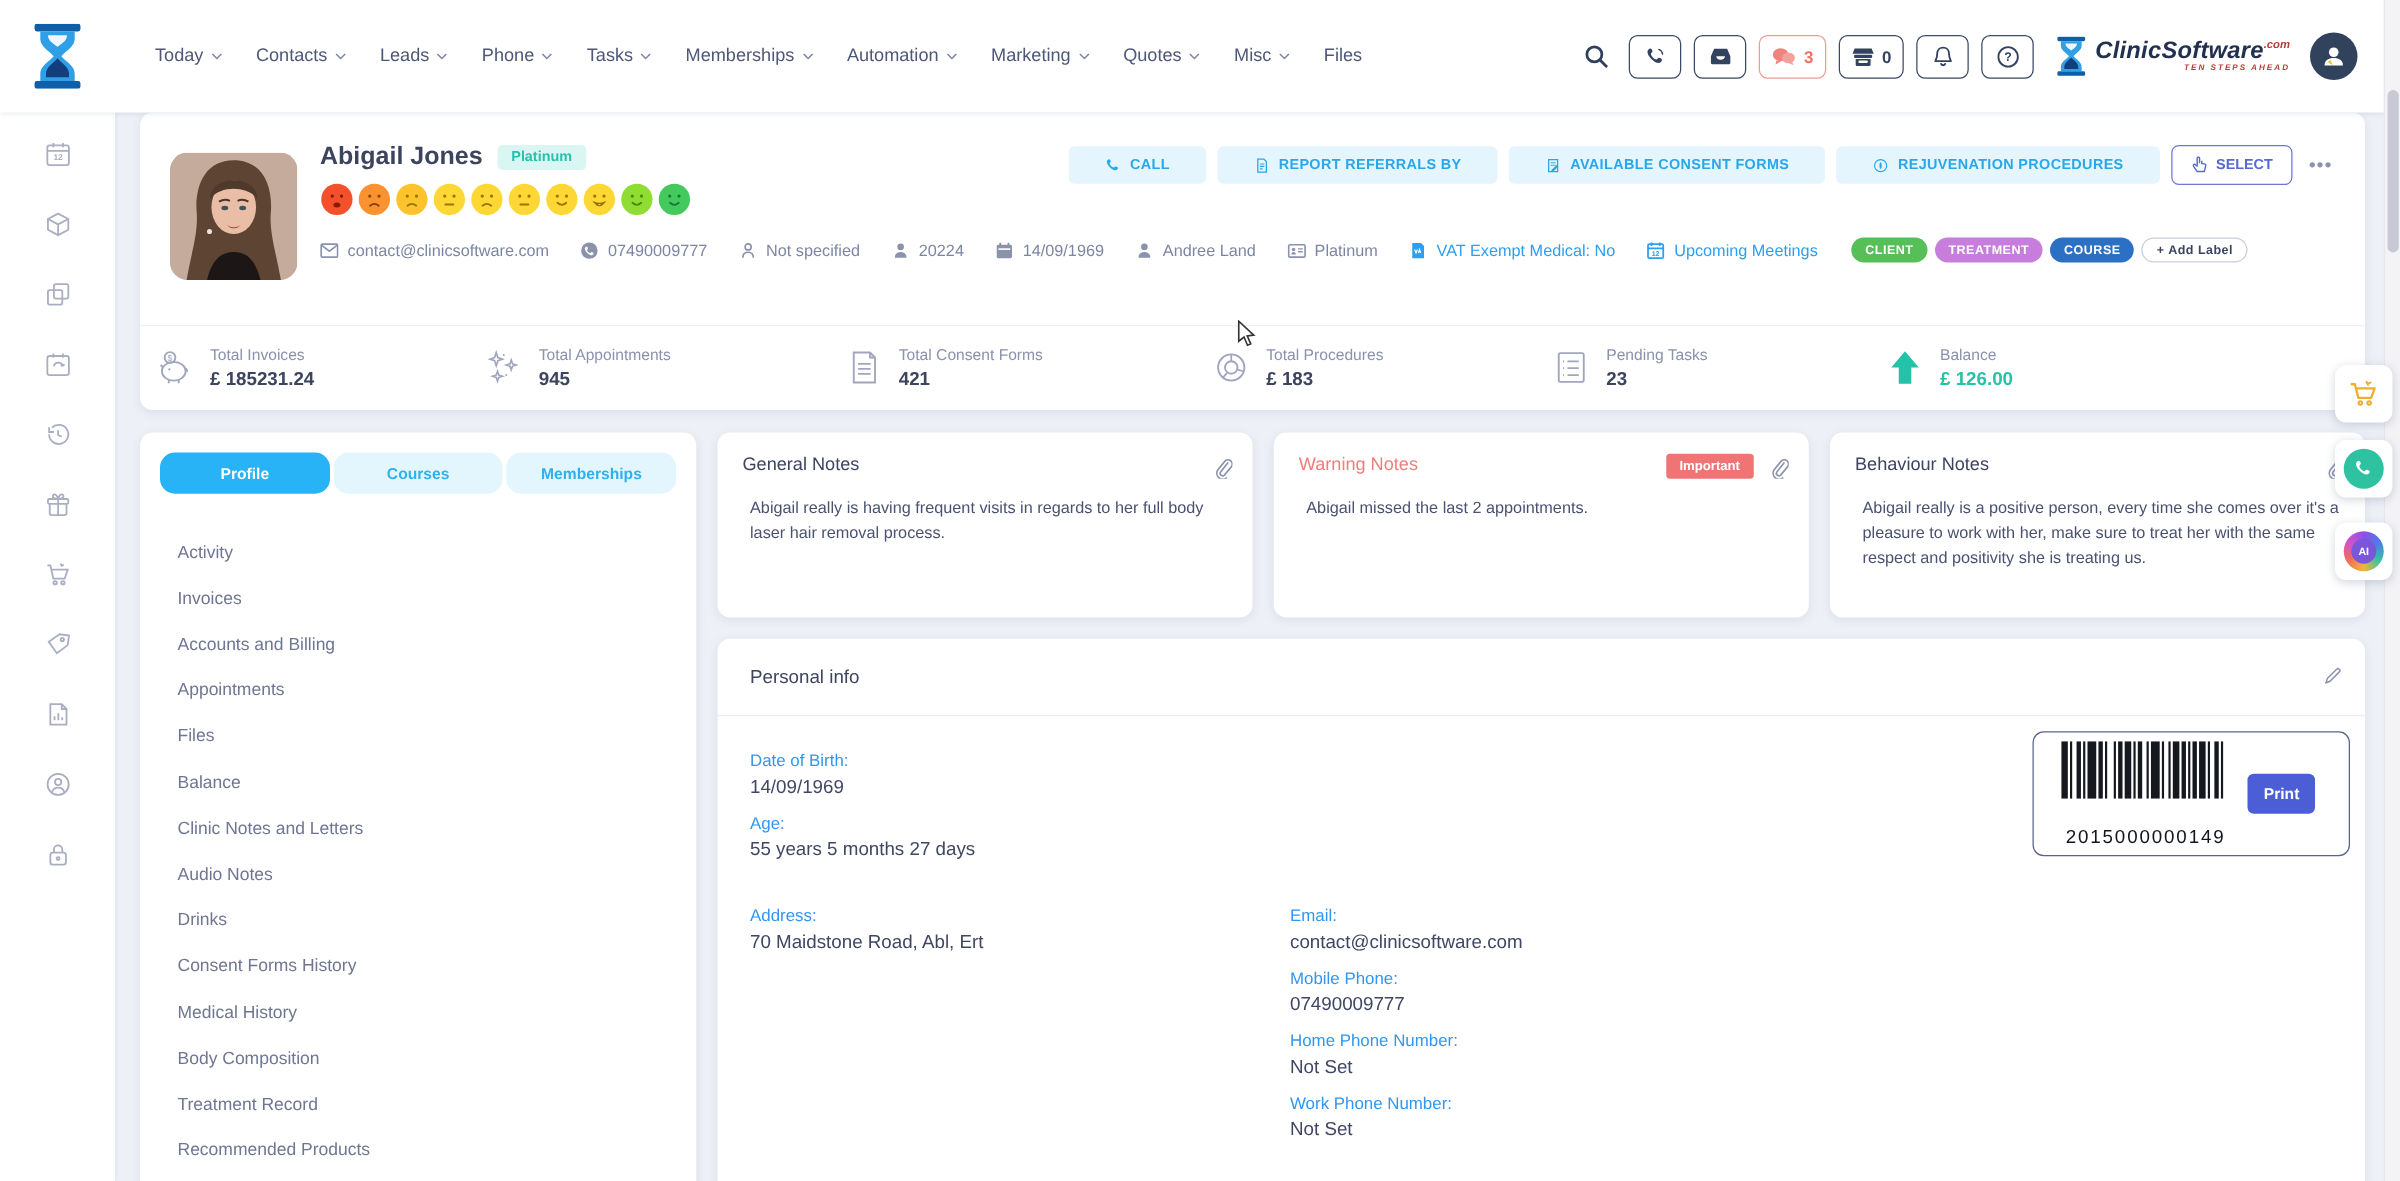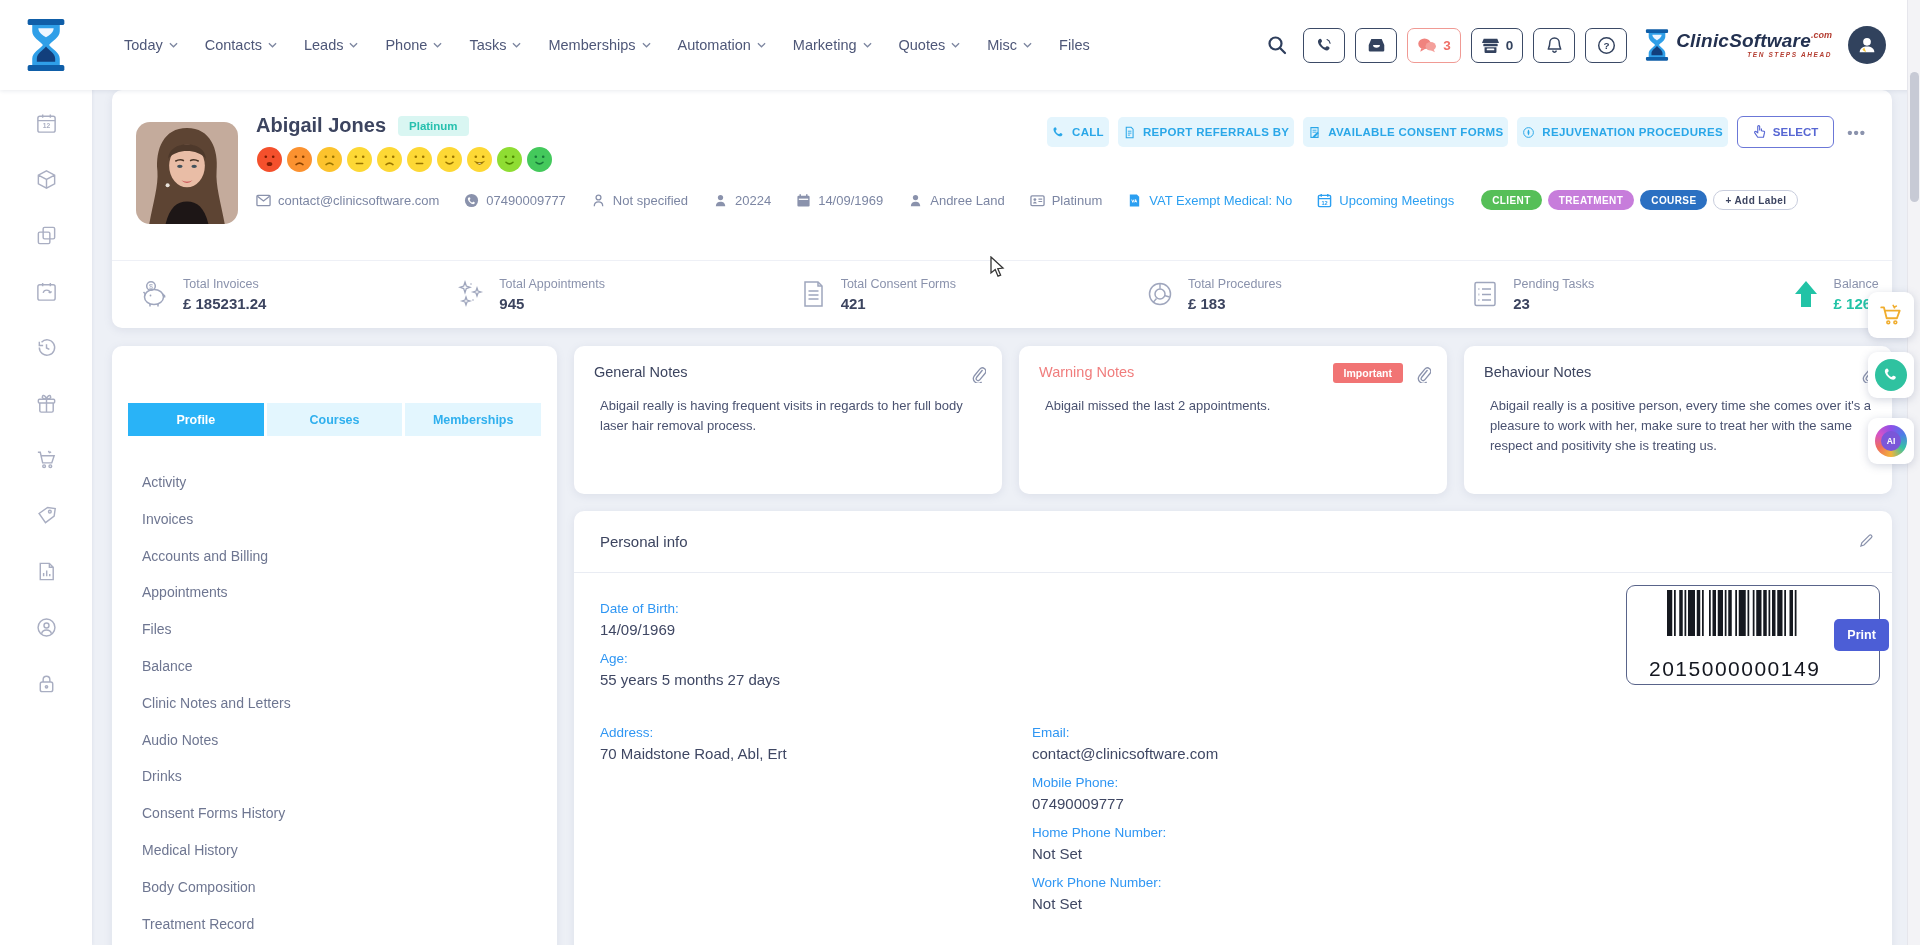--- a/index.html
+++ b/index.html
@@ -42,47 +42,47 @@
   .patient-card { position:relative; margin:20px 28px 0 20px; height:238px; }
   .pat-avatar { position:absolute; left:24px; top:32px; width:102px; height:102px; border-radius:14px; overflow:hidden; }
   .pat-head { position:absolute; left:144px; top:24px; }
   .pat-name-row { display:flex; align-items:center; gap:12px; }
   .pat-name { font-size:20px; font-weight:bold; color:#3c445f; }
   .tier-badge { background:#d9f6f2; color:#27c0ae; font-size:11.5px; font-weight:bold; padding:4px 11px; border-radius:4px; }
   .faces { display:flex; gap:3px; margin-top:9px; }
   .faces svg { cursor:pointer; }
   .pat-actions { position:absolute; right:22px; top:26px; display:flex; align-items:center; gap:9px; }
   .act-btn { height:30px; background:#e4f5fd; color:#2aa7e8; border:none; border-radius:5px; font-size:11.5px; font-weight:bold;
-             letter-spacing:.3px; padding:0 5px; display:flex; align-items:center; gap:7px; cursor:pointer; font-family:inherit; }
+             letter-spacing:.3px; padding:0 29px; display:flex; align-items:center; gap:7px; cursor:pointer; font-family:inherit; }
   .act-btn svg { width:13px; height:13px; }
   .sel-btn { height:32px; background:#fff; border:1.6px solid #6b77d7; color:#5767d3; border-radius:6px;
              font-size:11.5px; font-weight:bold; padding:0 15px; display:flex; align-items:center; gap:7px; cursor:pointer; font-family:inherit; }
   .more-btn { color:#8b93ad; font-size:15px; font-weight:bold; letter-spacing:1px; cursor:pointer; padding:0 4px; }
   .contact-row { position:absolute; left:144px; top:100px; right:16px; display:flex; align-items:center; gap:25px; }
   .c-item { display:flex; align-items:center; gap:7px; color:#7c86a3; font-size:13px; white-space:nowrap; cursor:pointer; }
   .c-item svg { width:15px; height:15px; flex:none; }
   .c-item.blue { color:#2b9ff1; font-weight:500; }
   .label-pills { display:flex; align-items:center; gap:6px; margin-left:2px; }
   .pill { height:20px; border-radius:10px; color:#fff; font-size:10px; font-weight:bold; letter-spacing:.4px;
           display:flex; align-items:center; padding:0 11px; cursor:pointer; }
   .pill.add { background:#fff; border:1px solid #c8cddd; color:#3c4460; font-weight:600; }
-  .stats-row { position:absolute; left:0; right:0; top:170px; border-top:1px solid #eef0f6; display:flex; padding:16px 0 0 28px;justify-content:space-between; }
+  .stats-row { position:absolute; left:0; right:0; top:170px; border-top:1px solid #eef0f6; display:flex; padding:16px 0 0 13px; }
   .stat { display:flex; align-items:flex-start; gap:13px; }
   .stat svg { width:30px; height:30px; margin-top:2px; }
   .stat-label { font-size:12.5px; color:#8a92ac; margin-bottom:4px; white-space:nowrap; }
   .stat-value { font-size:15px; font-weight:bold; color:#3c445f; }
   .stat.teal .stat-value { color:#22c3a6; }
   .w0{width:263px}.w1{width:288px}.w2{width:294px}.w3{width:272px}.w4{width:267px}
 
   
   .content-row { margin:18px 28px 0 20px; display:flex; gap:17px; align-items:flex-start; }
   .left-panel { width:445px; height:640px; padding:16px; }
   .tabs { display:flex; gap:3px; }
-  .tab { flex:1; height:33px; border-radius:0; background:#e3f6fe; color:#30b0ee; font-size:12.5px; font-weight:bold;
-         display:flex; align-items:center; justify-content:center; cursor:pointer;margin-top:41px; }
+  .tab { flex:1; height:33px; border-radius:12px; background:#e3f6fe; color:#30b0ee; font-size:12.5px; font-weight:bold;
+         display:flex; align-items:center; justify-content:center; cursor:pointer; }
   .tab.active { background:#29b3f7; color:#fff; }
   .menu { margin-top:28px; padding-left:14px; }
   .menu-item { font-size:14px; color:#6e7691; line-height:36.8px; cursor:pointer; }
 
   .right-col { flex:1; }
   .notes-row { display:flex; gap:17px; }
   .note-card { flex:1; height:148px; position:relative; padding:18px 20px; }
   .note-title { font-size:14.5px; color:#3c445f; font-weight:500; }
   .note-title.warn { color:#f07d7d; }
   .note-text { margin-top:16px; font-size:13px; line-height:1.55; color:#4a5270; padding-left:6px; }
@@ -92,21 +92,21 @@
 
   .personal-card { margin-top:17px; height:560px; position:relative; }
   .pi-head { height:62px; display:flex; align-items:center; padding-left:26px; border-bottom:1px solid #e9ecf3;
              font-size:15px; color:#3c445f; font-weight:500; }
   .pi-body { padding:28px 26px 0 26px; display:grid; grid-template-columns:432px 1fr; row-gap:24px; }
   .pi-label { color:#2f96f3; font-size:13.5px; margin-bottom:5px; font-weight:500; }
   .pi-value { color:#3f4763; font-size:15px; margin-bottom:13px; }
   .barcode-box { position:absolute; top:74px; right:12px; width:254px; height:100px; border:1px solid #59648a;
                  border-radius:9px; background:#fff; display:flex; align-items:center; padding-left:22px; }
   .bc-col { display:flex; flex-direction:column; align-items:center; }
-  .bc-num { font-size:21px; color:#13161f; letter-spacing:1.5px; margin-top:17px; }
+  .bc-num { font-size:15px; color:#13161f; letter-spacing:1.5px; margin-top:17px; }
   .print-btn { margin-left:14px; background:#4c5ed6; color:#fff; border:none; border-radius:5px; font-size:12.5px;
                font-weight:bold; padding:9px 13px; cursor:pointer; font-family:inherit; }
 
   
   .scrollbar { position:absolute; right:0; top:0; width:13px; height:945px; background:#f3f3f6; border-left:1px solid #e6e6ec; z-index:40; }
   .scroll-thumb { position:absolute; left:2px; top:72px; width:9px; height:130px; background:#c7cad5; border-radius:5px; }
   .float-btn { position:absolute; right:6px; width:46px; height:46px; background:#fff; border-radius:9px; z-index:45;
                box-shadow:0 2px 8px rgba(100,110,145,.28); display:flex; align-items:center; justify-content:center; cursor:pointer; }
   .ai-circle { width:32px; height:32px; border-radius:50%;
                background:conic-gradient(#8e4fe8,#4f7be8,#35c3a4,#f2b43b,#ef6e5a,#d553c8,#8e4fe8);

